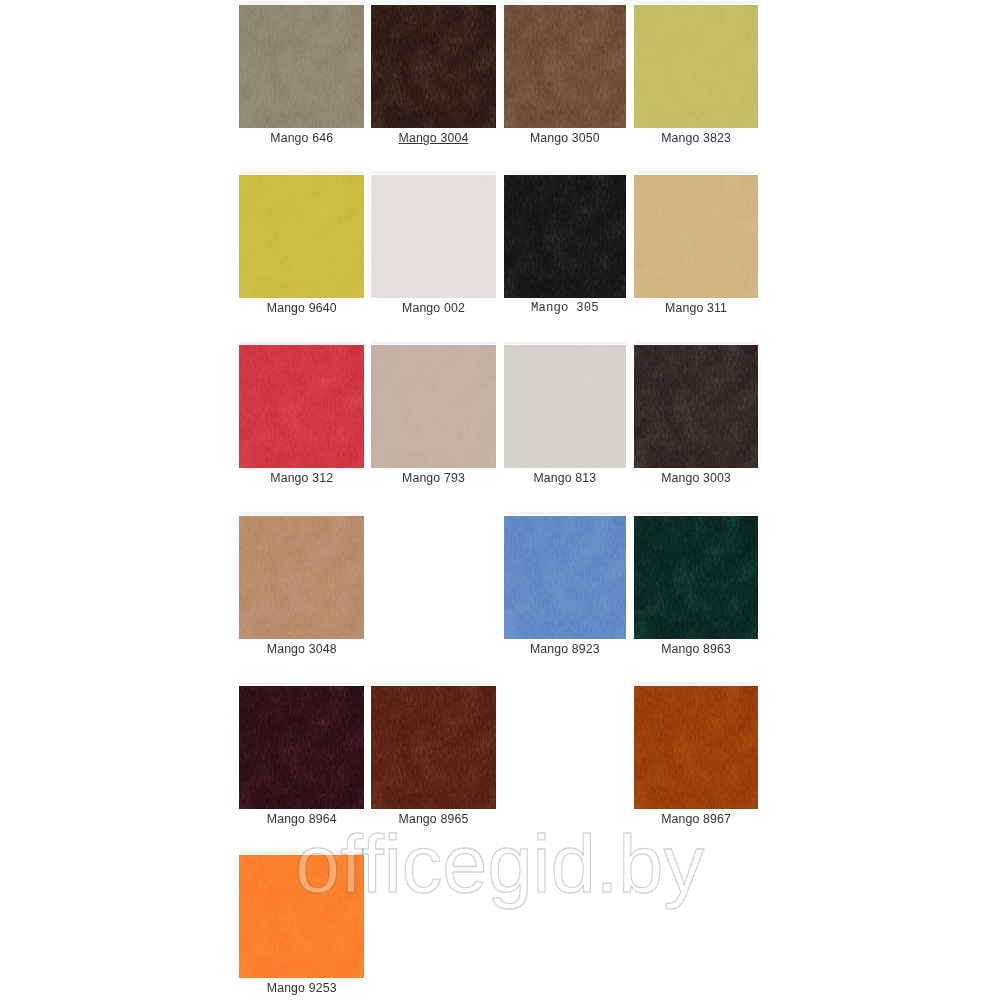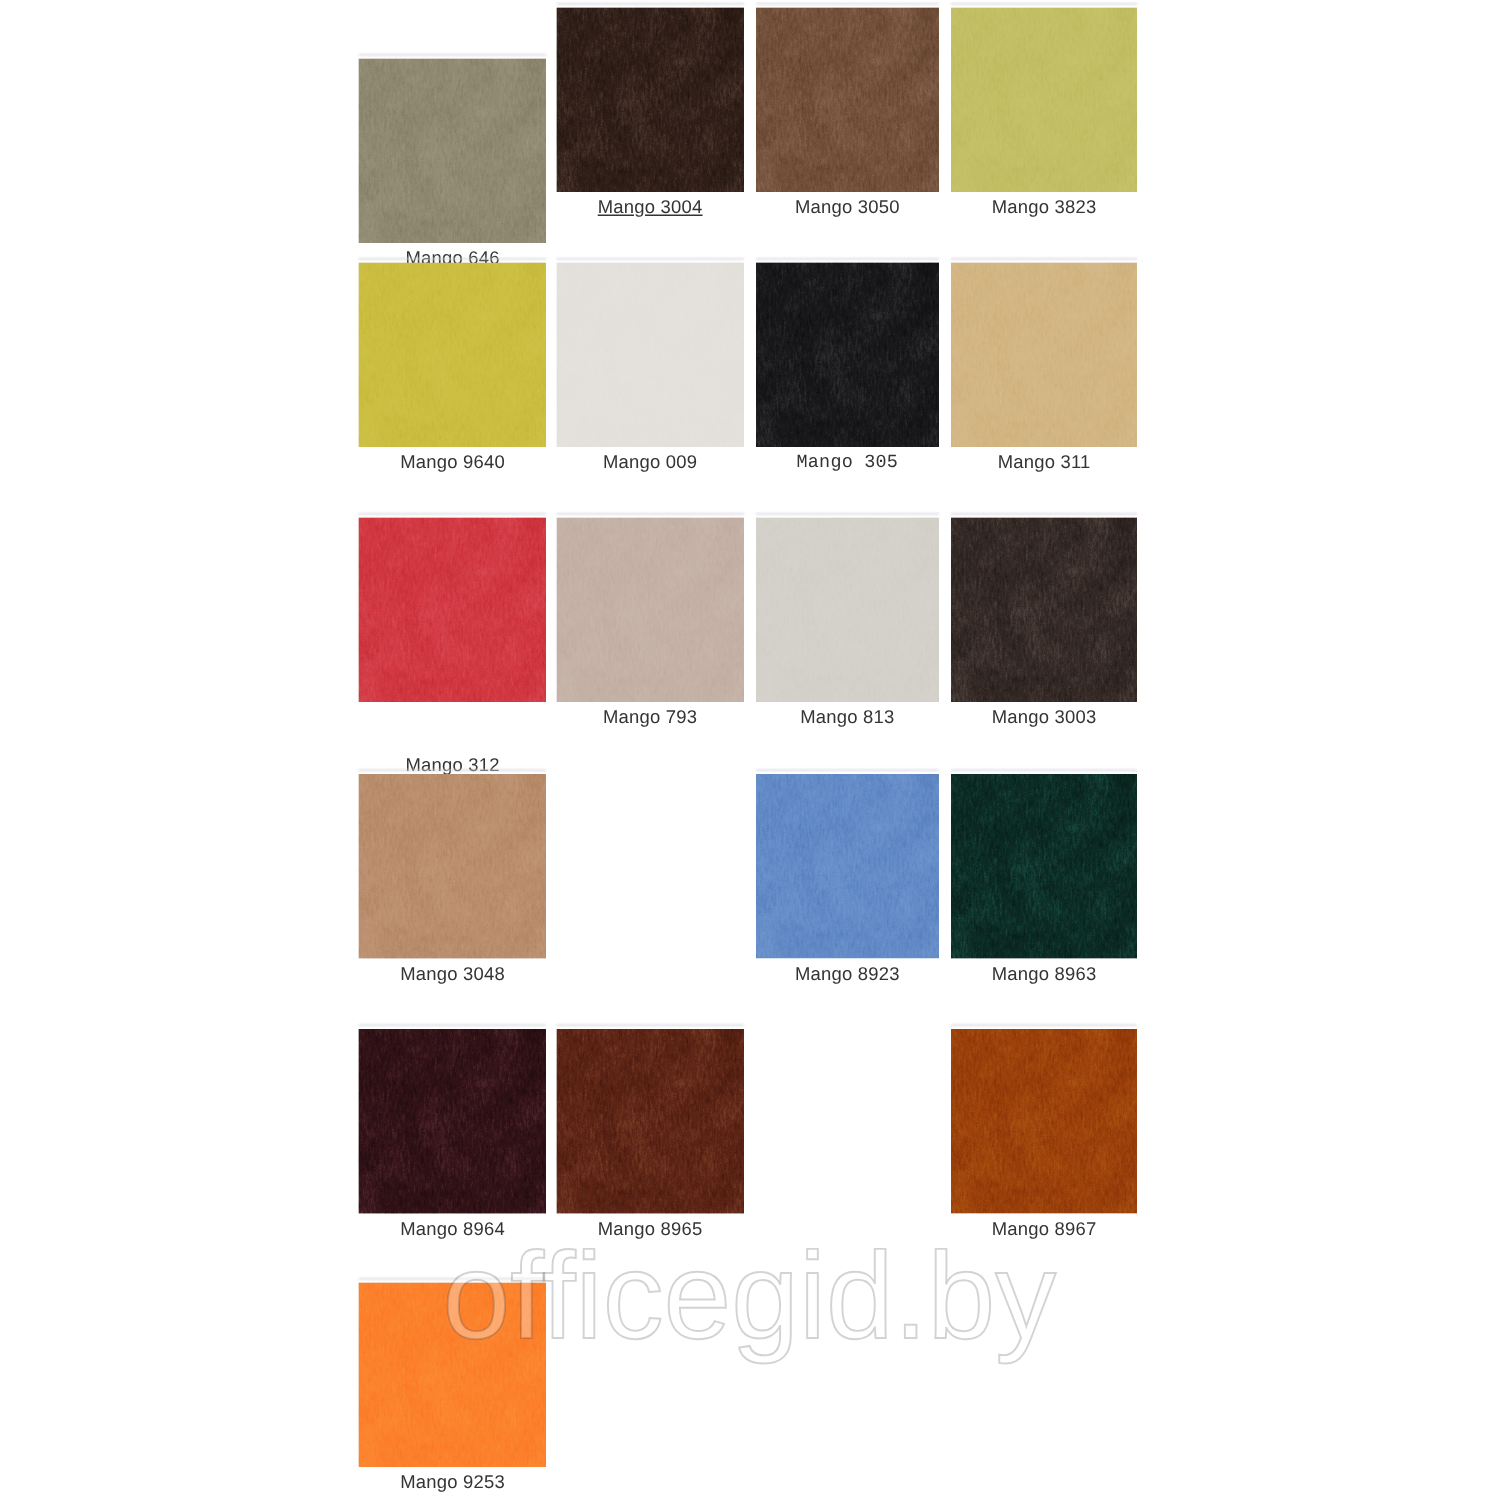--- a/index.html
+++ b/index.html
@@ -118,21 +118,21 @@
 
       <feComposite in="grainA" in2="grainB" operator="arithmetic" k1="0" k2="0.62" k3="0.55" k4="-0.085" result="mixAB"></feComposite>
       <feComposite in="grainC" in2="mixAB" operator="arithmetic" k1="0" k2="0.42" k3="1" k4="-0.227" result="mixABC"></feComposite>
       <feGaussianBlur in="mixABC" stdDeviation="0.12"></feGaussianBlur>
     </filter>
   </defs>
 </svg>
 
 <div id="page">
   <div id="swatch-grid">
-      <div class="swatch-cell" style="left: 0px; top: 0px; width: 109px; margin-top: 34px;">
+      <div class="swatch-cell" style="left: 0px; top: 0px; width: 109px;">
         <div class="swatch-keyline" style="width: 125.4px;"></div>
         <div class="swatch-chip" style="width: 125.4px;">
           <div class="swatch-fill" style="background: rgb(145, 138, 114);"></div>
           <svg class="swatch-tex" viewBox="0 0 130 130" preserveAspectRatio="none" style="opacity: 0.415;">
             <rect x="0" y="0" width="130" height="130" filter="url(#fabric-noise)"></rect>
           </svg>
         </div>
         <div class="swatch-label" style="width: 125.4px;">Mango 646</div>
       </div>
       <div class="swatch-cell" style="left: 132px; top: 0px; width: 124.9px;">
@@ -176,21 +176,21 @@
         <div class="swatch-label" style="width: 125.4px;">Mango 9640</div>
       </div>
       <div class="swatch-cell" style="left: 132px; top: 170px; width: 124.9px;">
         <div class="swatch-keyline" style="width: 124.9px;"></div>
         <div class="swatch-chip" style="width: 124.9px;">
           <div class="swatch-fill" style="background: rgb(228, 225, 220);"></div>
           <svg class="swatch-tex" viewBox="0 0 130 130" preserveAspectRatio="none" style="opacity: 0.185;">
             <rect x="0" y="-151" width="130" height="281" filter="url(#fabric-noise)"></rect>
           </svg>
         </div>
-        <div class="swatch-label" style="width: 124.9px;">Mango 009</div>
+        <div class="swatch-label" style="width: 124.9px;">Mango 002</div>
       </div>
       <div class="swatch-cell" style="left: 264.6px; top: 170px; width: 122.6px; font-family: Liberation Mono, monospace;">
         <div class="swatch-keyline" style="width: 122.6px;"></div>
         <div class="swatch-chip" style="width: 122.6px;">
           <div class="swatch-fill" style="background: rgb(26, 26, 28);"></div>
           <svg class="swatch-tex" viewBox="0 0 130 130" preserveAspectRatio="none" style="opacity: 0.95;">
             <rect x="-137" y="-151" width="267" height="281" filter="url(#fabric-noise)"></rect>
           </svg>
         </div>
         <div class="swatch-label" style="width: 122.6px;">Mango 305</div>
@@ -206,21 +206,21 @@
         <div class="swatch-label" style="width: 123.6px;">Mango 311</div>
       </div>
       <div class="swatch-cell" style="left: 0px; top: 340px; width: 125.4px;">
         <div class="swatch-keyline" style="width: 125.4px;"></div>
         <div class="swatch-chip" style="width: 125.4px;">
           <div class="swatch-fill" style="background: rgb(210, 57, 67);"></div>
           <svg class="swatch-tex" viewBox="0 0 130 130" preserveAspectRatio="none" style="opacity: 0.55;">
             <rect x="-411" y="-151" width="541" height="281" filter="url(#fabric-noise)"></rect>
           </svg>
         </div>
-        <div class="swatch-label" style="width: 125.4px; margin-top: 32px;">Mango 312</div>
+        <div class="swatch-label" style="width: 125.4px;">Mango 312</div>
       </div>
       <div class="swatch-cell" style="left: 132px; top: 340px; width: 124.9px;">
         <div class="swatch-keyline" style="width: 124.9px;"></div>
         <div class="swatch-chip" style="width: 124.9px;">
           <div class="swatch-fill" style="background: rgb(197, 178, 167);"></div>
           <svg class="swatch-tex" viewBox="0 0 130 130" preserveAspectRatio="none" style="opacity: 0.272;">
             <rect x="-548" y="-151" width="678" height="281" filter="url(#fabric-noise)"></rect>
           </svg>
         </div>
         <div class="swatch-label" style="width: 124.9px;">Mango 793</div>

